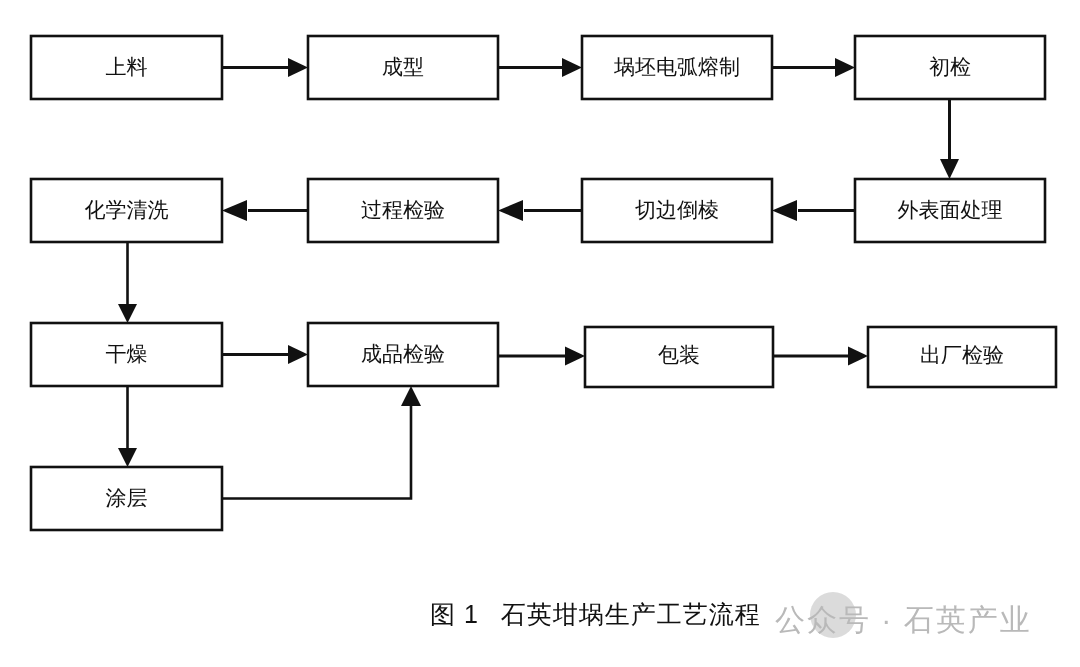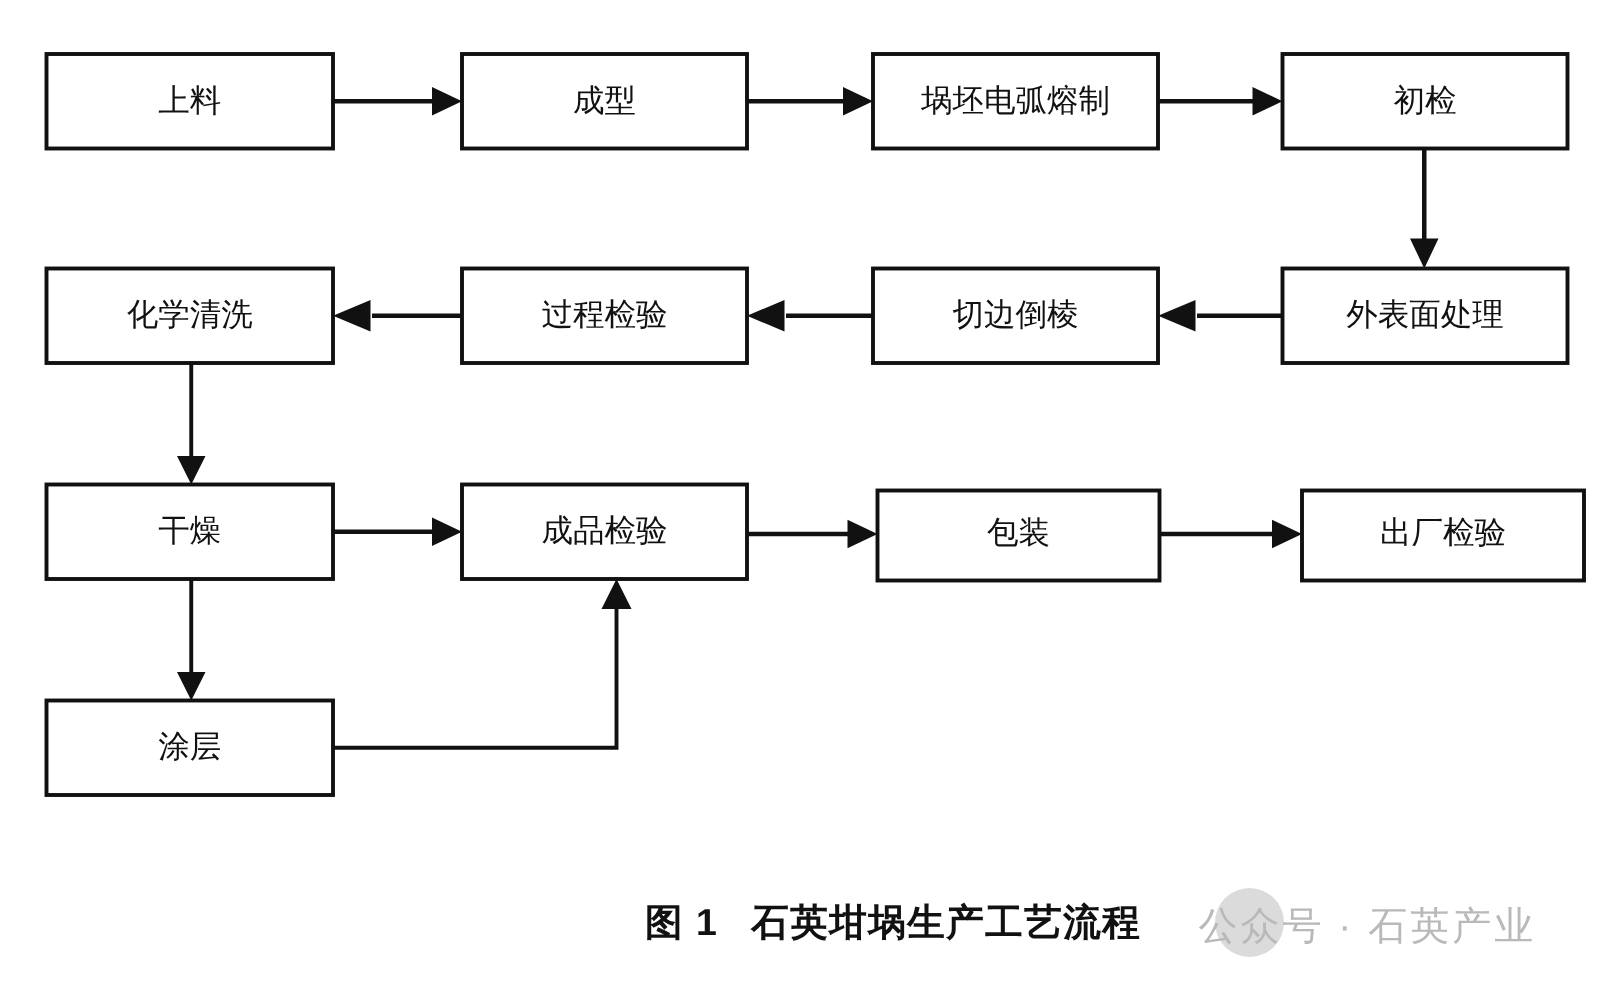--- a/index.html
+++ b/index.html
@@ -46,41 +46,40 @@
   .arrow-head {
     fill: #111111;
     stroke: none;
   }
   .caption {
     position: absolute;
     left: 430px;
     top: 598px;
     font-family: "Liberation Sans", "DejaVu Sans", sans-serif;
     font-size: 25px;
-    font-weight: bold;
+    font-weight: normal;
     color: #111111;
     letter-spacing: 1px;
     white-space: nowrap;
     z-index: 3;
   }
   .caption .cap-gap {
     display: inline-block;
     width: 22px;
   }
   .watermark {
     position: absolute;
     left: 775px;
     top: 600px;
     font-family: "Liberation Sans", "DejaVu Sans", sans-serif;
-    font-size: 26px;
+    font-size: 30px;
     color: #b9b9b9;
     white-space: nowrap;
     z-index: 2;
     letter-spacing: 2px;
-    margin-left: 24px;
   }
   .watermark-blob {
     position: absolute;
     left: 810px;
     top: 592px;
     width: 46px;
     height: 46px;
     border-radius: 50%;
     background: #cfcfcf;
     opacity: 0.75;

